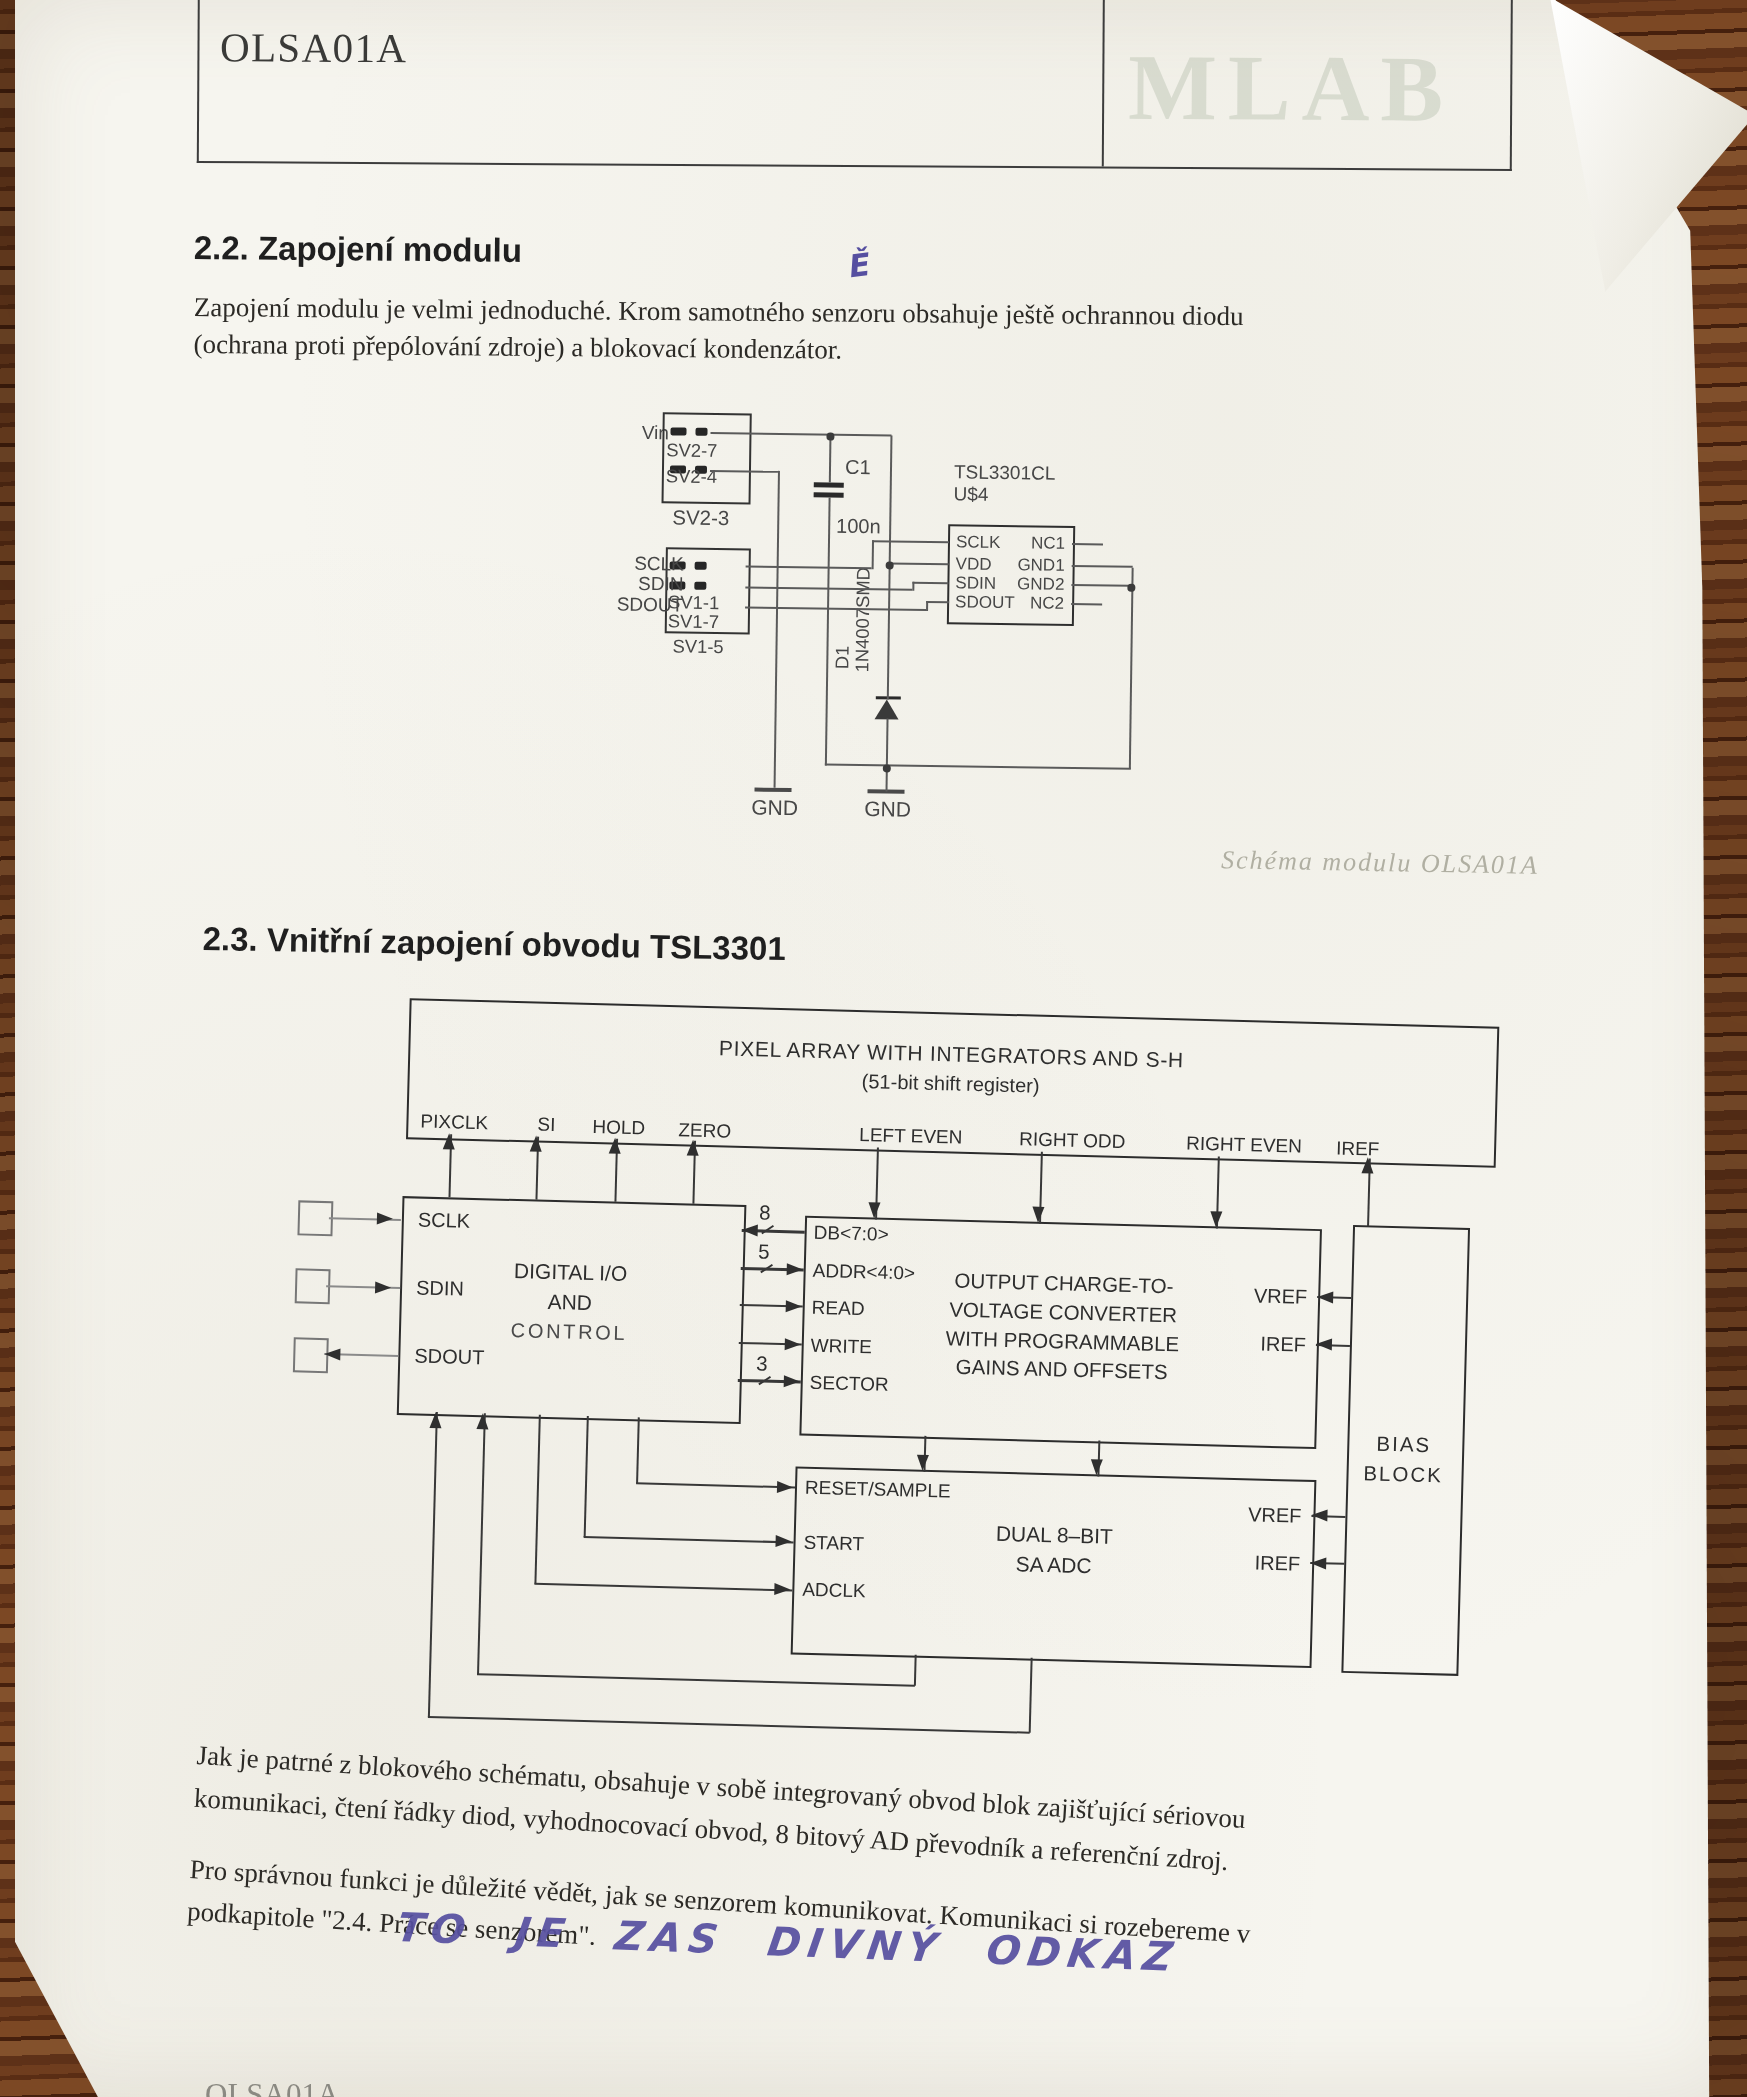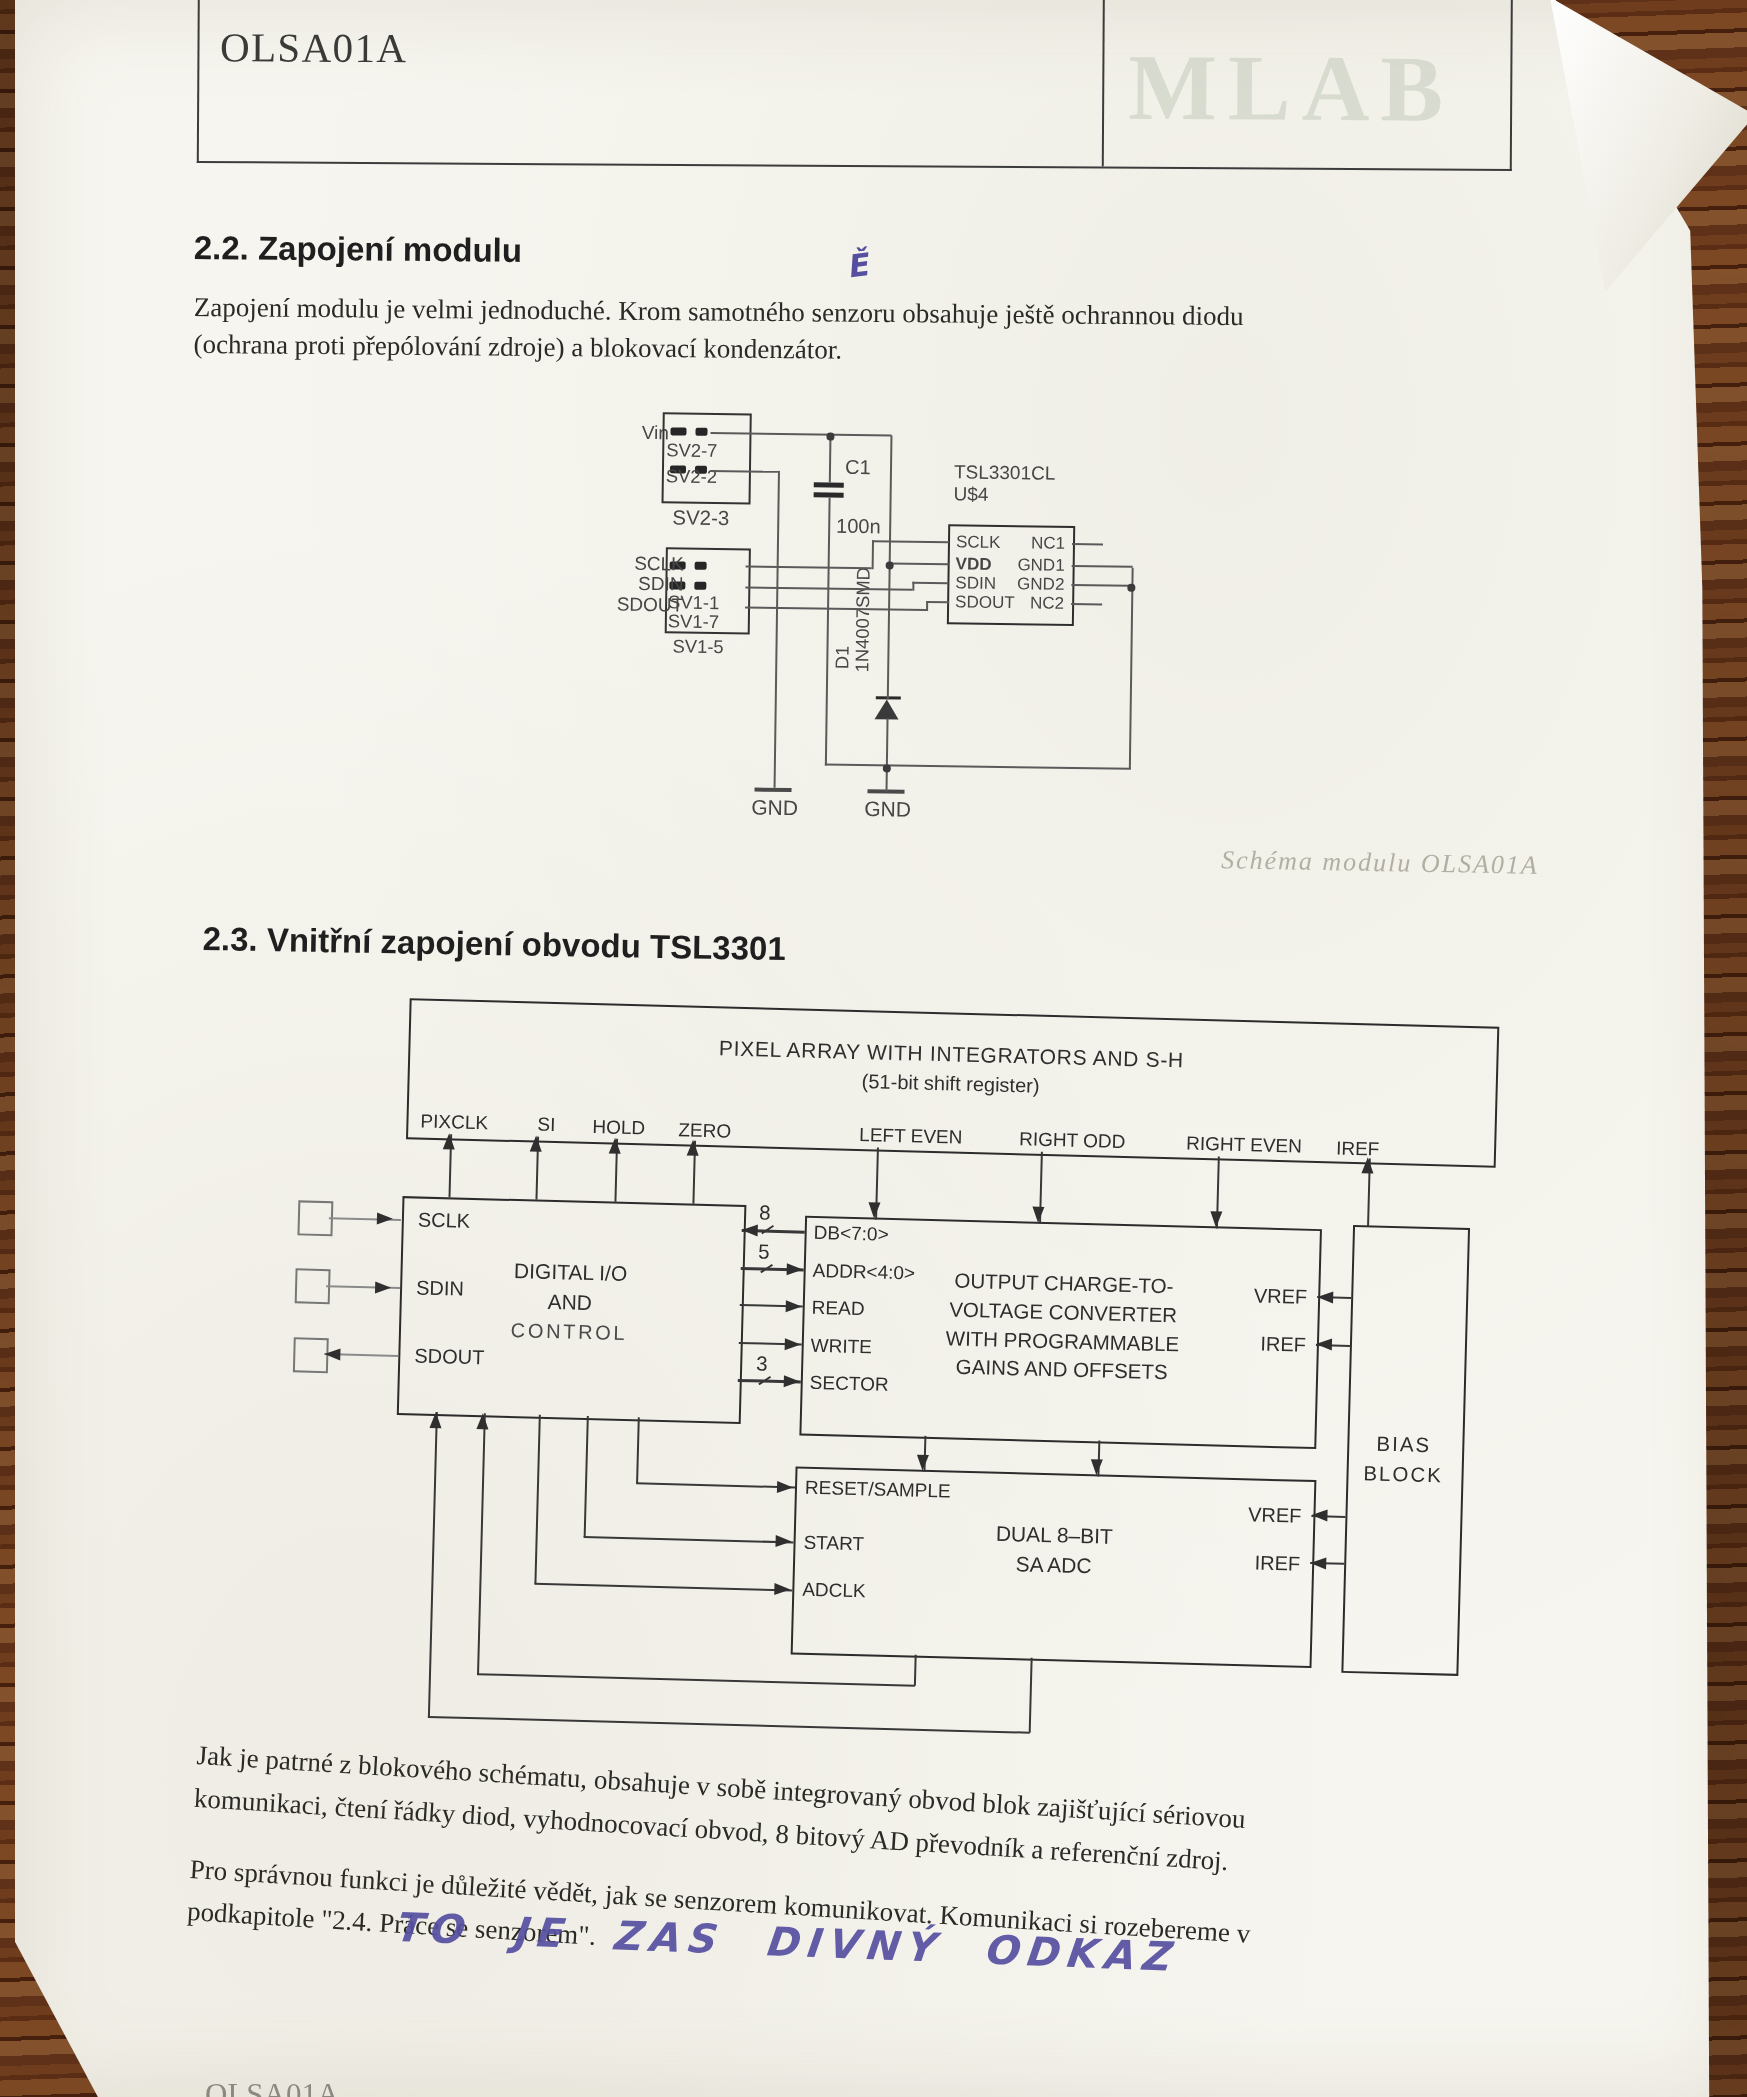--- a/index.html
+++ b/index.html
@@ -79,21 +79,21 @@
     <div class="box" style="left:89px;top:15px;width:85px;height:87px;border-color:#333;"></div>
     <div class="pg" style="left:97px;top:30px;width:38px;">
         <i class="a"></i>
         <i class="b"></i>
       </div>
     <div class="pg" style="left:97px;top:68px;width:38px;">
         <i class="a"></i>
         <i class="b"></i>
       </div>
     <div class="abs lbl" style="left:93px;top:42px;font-size:18.4px;">SV2-7</div>
-    <div class="abs lbl" style="left:93px;top:68px;font-size:18.4px;">SV2-2</div>
+    <div class="abs lbl" style="left:93px;top:68px;font-size:18.4px;">SV2-4</div>
     <div class="abs lbl" style="left:100px;top:108px;font-size:20.5px;">SV2-3</div>
 
     <div class="box" style="left:94px;top:150px;width:81px;height:82px;border-color:#333;"></div>
     <div class="pg" style="left:98px;top:164px;width:38px;">
         <i class="a"></i>
         <i class="b"></i>
       </div>
     <div class="pg" style="left:98px;top:184px;width:38px;">
         <i class="a"></i>
         <i class="b"></i>
@@ -115,21 +115,21 @@
     <div class="abs" style="left:307px;top:300px;width:0;height:0;border-left:11.6px solid transparent;border-right:11.6px solid transparent;border-bottom:19px solid transparent;border-bottom-color:transparent;
                 border-bottom:19px solid #f6f5ef; box-sizing:border-box;"></div>
     <div class="abs" style="left:305px;top:299px;width:0;height:0;border-left:12.3px solid transparent;border-right:12.3px solid transparent;border-bottom:20.5px solid #3a3a3a;"></div>
     <div class="abs lbl" style="left:261px;top:246px;font-size:18.4px;writing-mode:vertical-rl;transform:rotate(180deg);">D1</div>
     <div class="abs lbl" style="left:281px;top:167px;font-size:18.4px;writing-mode:vertical-rl;transform:rotate(180deg);">1N4007SMD</div>
 
     <div class="box" style="left:376px;top:123px;width:123px;height:96px;border-color:#2e2e2e;"></div>
     <div class="abs lbl" style="left:381px;top:60px;font-size:19px;">TSL3301CL</div>
     <div class="abs lbl" style="left:381px;top:82px;font-size:19px;">U$4</div>
     <div class="abs lbl" style="left:384px;top:131px;font-size:17px;">SCLK</div>
-    <div class="abs lbl" style="left:384px;top:153px;font-size:17px;font-weight:bold;">VDD</div>
+    <div class="abs lbl" style="left:384px;top:153px;font-size:17px;">VDD</div>
     <div class="abs lbl" style="left:384px;top:172px;font-size:17px;">SDIN</div>
     <div class="abs lbl" style="left:384px;top:191px;font-size:17px;">SDOUT</div>
     <div class="abs lbl" style="left:438px;top:131px;width:55px;text-align:right;font-size:17px;">NC1</div>
     <div class="abs lbl" style="left:438px;top:153px;width:55px;text-align:right;font-size:17px;">GND1</div>
     <div class="abs lbl" style="left:438px;top:172px;width:55px;text-align:right;font-size:17px;">GND2</div>
     <div class="abs lbl" style="left:438px;top:191px;width:55px;text-align:right;font-size:17px;">NC2</div>
 
     <div class="gndsym" style="left:186px;top:389px;"></div>
     <div class="abs lbl" style="left:183px;top:397px;font-size:21px;">GND</div>
     <div class="gndsym" style="left:299px;top:389px;"></div>

